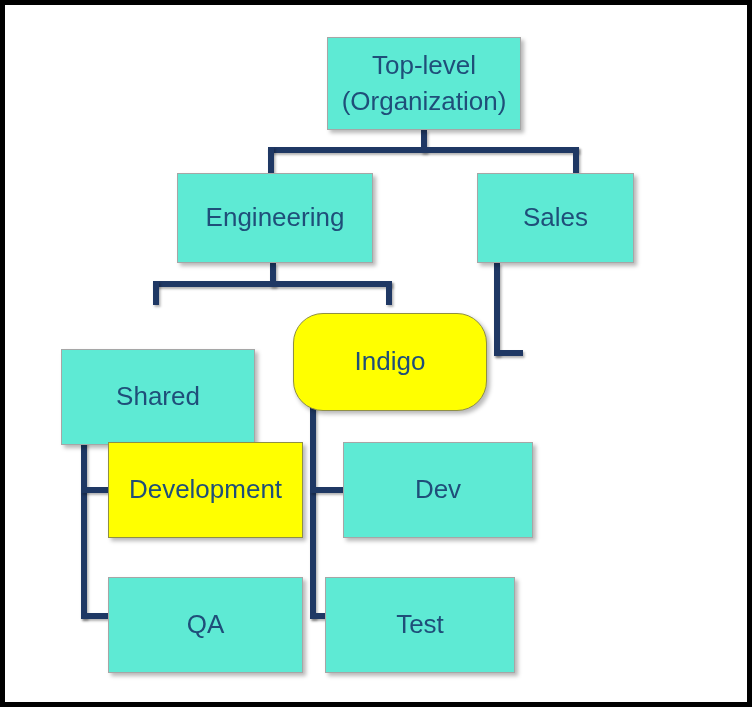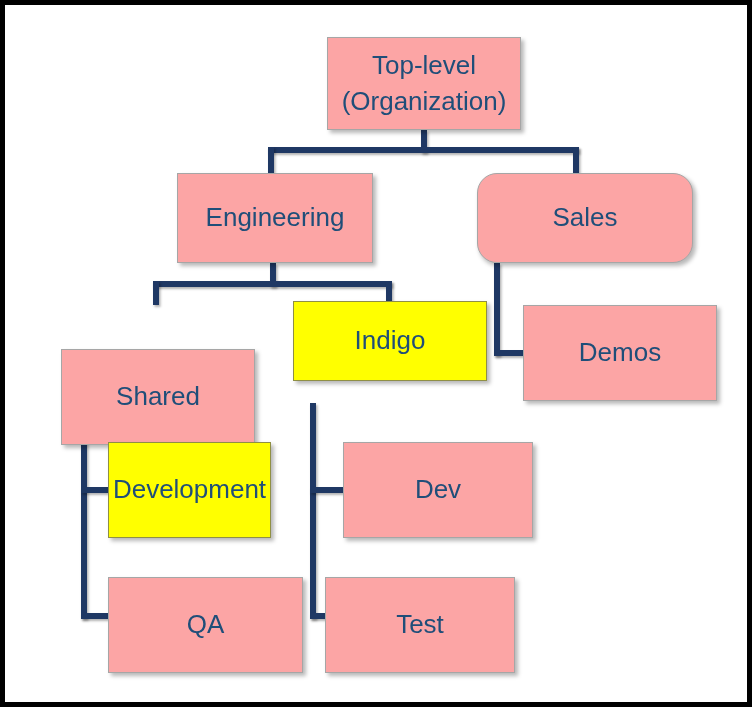--- a/index.html
+++ b/index.html
@@ -8,21 +8,21 @@
     width:752px;height:707px;
     box-sizing:border-box;
     border:5px solid #000000;
     background:#ffffff;
     font-family:"Liberation Sans", sans-serif;
     overflow:hidden;
   }
   .node{
     position:absolute;
     box-sizing:border-box;
-    background:#fca5a5;
+    background:#5eead4;
     border:1.5px solid #a6a6a6;
     box-shadow:2.5px 3px 4px rgba(0,0,0,0.28);
     display:flex;
     flex-direction:column;
     align-items:center;
     justify-content:center;
     color:#1F4E79;
     font-size:26px;
     line-height:1.35;
     text-align:center;
@@ -34,25 +34,25 @@
   }
   .conn{
     position:absolute;
     background:#1F3864;
     box-shadow:1.5px 2px 2.5px rgba(0,0,0,0.3);
     z-index:1;
   }
   
   #n-root{left:322px;top:32px;width:194px;height:93px;}
   #n-engineering{left:172px;top:168px;width:196px;height:90px;}
-  #n-sales{left:472px;top:168px;width:216px;height:90px;border-radius:20px;}
+  #n-sales{left:472px;top:168px;width:157px;height:90px;}
   #n-shared{left:56px;top:300px;width:194px;height:96px;margin-top:44px;}
-  #n-indigo{left:288px;top:296px;width:194px;height:80px;}
+  #n-indigo{left:288px;top:308px;width:194px;height:98px;border-radius:30px;}
   #n-demos{left:518px;top:300px;width:194px;height:96px;}
-  #n-development{left:103px;top:437px;width:163px;height:96px;}
+  #n-development{left:103px;top:437px;width:195px;height:96px;}
   #n-qa{left:103px;top:572px;width:195px;height:96px;text-align:center;}
   #n-dev{left:338px;top:437px;width:190px;height:96px;}
   #n-test{left:320px;top:572px;width:190px;height:96px;}
   
   #c-root-stem      {left:416px;top:125px;width:6px;height:23px;}
   #c-root-h         {left:263px;top:142px;width:311px;height:6px;}
   #c-root-drop-eng  {left:263px;top:142px;width:6px;height:26px;}
   #c-root-drop-sales{left:568px;top:142px;width:6px;height:26px;}
   #c-eng-stem       {left:265px;top:258px;width:6px;height:24px;}
   #c-eng-h          {left:148px;top:276px;width:239px;height:6px;}
@@ -103,23 +103,20 @@
   </div>
 
   <div class="node" id="n-shared">
     <span>Shared</span>
   </div>
 
   <div class="node highlight" id="n-indigo">
     <span>Indigo</span>
   </div>
 
-  <div class="node" id="n-demos">
-    <span>Demos</span>
-  </div>
 
   <div class="node highlight" id="n-development">
     <span>Development</span>
   </div>
 
   <div class="node" id="n-qa">
     <span>QA</span>
   </div>
 
   <div class="node" id="n-dev">

